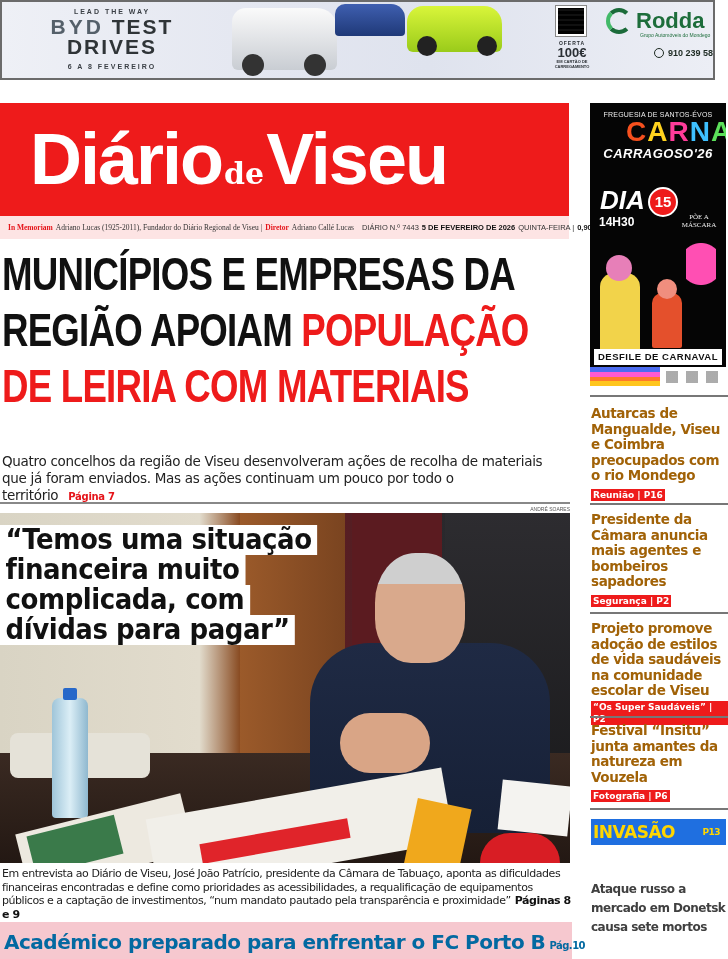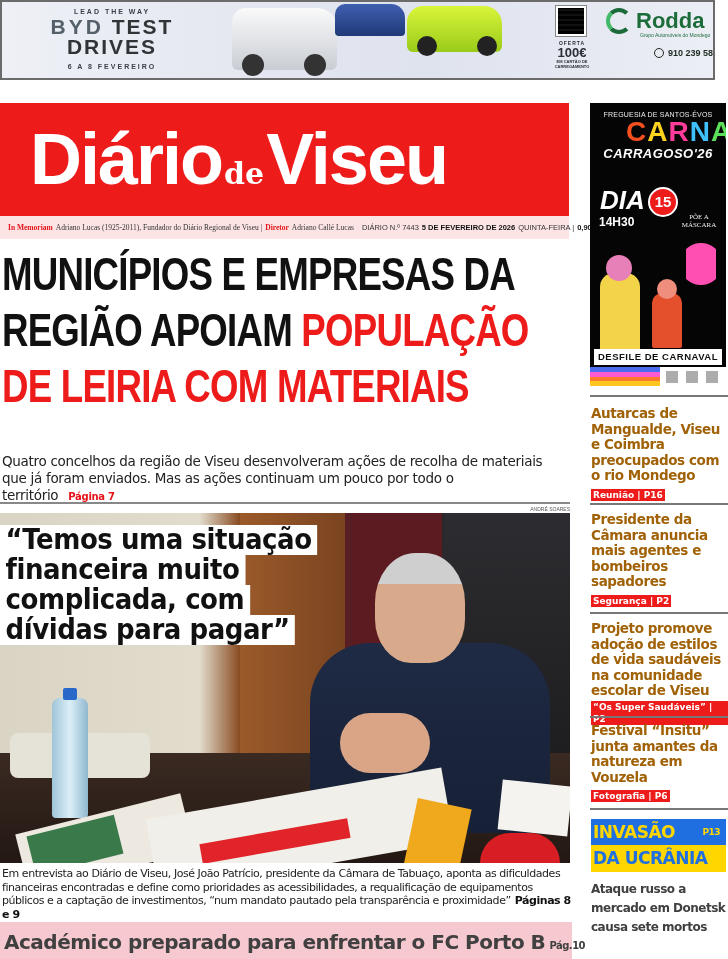--- a/index.html
+++ b/index.html
@@ -75,21 +75,21 @@
   .ph-redthing { position: absolute; left: 480px; top: 320px; width: 80px; height: 30px; background: #d81d24; border-radius: 30px 30px 0 0; }
   .ph-whitepaper { position: absolute; left: 500px; top: 270px; width: 70px; height: 50px; background: #f4f3f0; transform: rotate(6deg); }
 
   .quote-box { position: absolute; left: 0; top: 525px; }
   .quote-line { display: block; background: #fff; font-weight: bold; font-size: 28px; line-height: 30px; color: #111; padding: 0 6px; width: max-content; font-family: "DejaVu Sans", sans-serif; letter-spacing: -0.5px; transform: scaleX(0.93); transform-origin: left; }
 
   .caption { position: absolute; left: 2px; top: 867px; width: 570px; font-family: "DejaVu Sans", sans-serif; font-size: 11px; line-height: 13.5px; color: #222; letter-spacing: -0.45px; }
   .caption .page-ref { font-weight: bold; color: #111; margin-left: 4px; }
 
   .sports-bar { position: absolute; left: 0; top: 922px; width: 572px; height: 37px; background: #f6c8cf; padding: 8px 0 0 4px; }
-  .sports-title { font-family: "DejaVu Sans", sans-serif; font-weight: bold; font-size: 20px; color: #404040; letter-spacing: -0.5px; white-space: nowrap; }
+  .sports-title { font-family: "DejaVu Sans", sans-serif; font-weight: bold; font-size: 20px; color: #0369a1; letter-spacing: -0.5px; white-space: nowrap; }
   .sports-title .pg { font-size: 10px; margin-left: 4px; }
 
   
   .carnaval-ad { position: absolute; left: 590px; top: 103px; width: 136px; height: 283px; background: #050505; overflow: hidden; text-align: center; }
   .cv-freg { color: #eee; font-size: 7px; margin-top: 8px; letter-spacing: 0.2px; }
   .cv-title { font-size: 28px; font-weight: bold; letter-spacing: 1px; margin-top: 2px; line-height: 24px; margin-left: 36px; }
   .cv-title span:nth-child(1){color:#f6501e}.cv-title span:nth-child(2){color:#ffd21e}.cv-title span:nth-child(3){color:#ff3c9a}
   .cv-title span:nth-child(4){color:#3ec0ff}.cv-title span:nth-child(5){color:#5ce05a}.cv-title span:nth-child(6){color:#ffb000}
   .cv-title span:nth-child(7){color:#c05cff}.cv-title span:nth-child(8){color:#f0ff2a}
   .cv-sub { color: #ffffff; font-weight: bold; font-size: 13px; letter-spacing: 0.5px; margin-top: 2px; font-style: italic; }
@@ -254,15 +254,14 @@
   <div class="brief-title">Festival “Insitu” junta amantes da natureza em Vouzela</div>
   <div class="brief-tag">Fotografia | P6</div>
 </div>
 <div class="sidebar-sep" style="top:808px"></div>
 
 <div class="ukraine">
   <div class="ua-top">
     <span>INVASÃO</span>
     <span class="ua-page">P13</span>
   </div>
-  <div class="ua-bot">DA UCRÂNIA</div>
 </div>
 <div class="ukraine-headline">Ataque russo a mercado em Donetsk causa sete mortos</div>
 
 </body></html>

